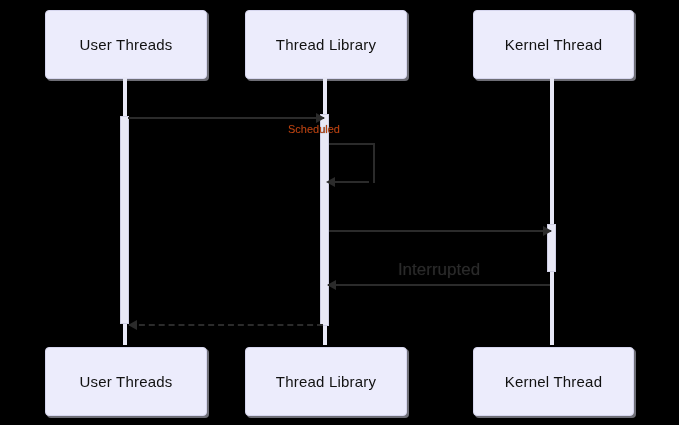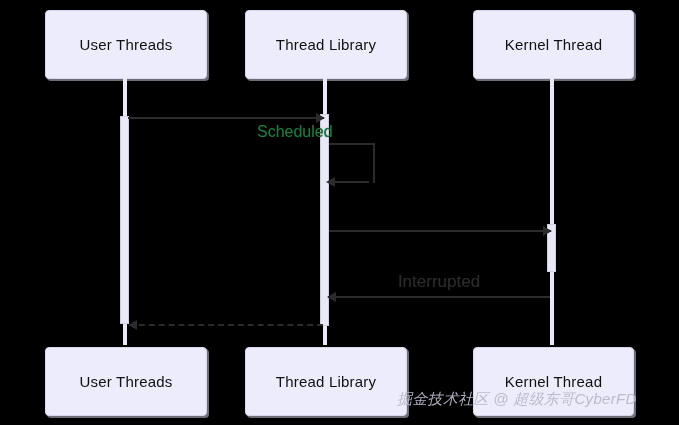--- a/index.html
+++ b/index.html
@@ -72,22 +72,23 @@
   .selfmsg .side{width:2px;top:0;}
   .selfmsg .bot{height:2px;left:0;}
   .selfmsg .head{
     position:absolute;width:0;height:0;
     border-top:5px solid transparent;
     border-bottom:5px solid transparent;
     border-right:9px solid #2b2b2b;
   }
   .selfmsg .label{
     position:absolute;
-    color:#15803d;font-size:16px;white-space:nowrap;
+    color:#c2410c;font-size:11px;white-space:nowrap;
     text-shadow:0 0 1px #1a1a1a;
+    margin-left:31px;
   }
 
   
   .watermark{
     position:absolute;
     color:#b9b9cc;
     font-size:15px;
     font-style:italic;
     white-space:nowrap;
     opacity:.95;
@@ -137,21 +138,21 @@
   </div>
 
   
   <div class="msg right" style="left:329px;top:230px;width:222px;">
     <div class="line"></div>
     <div class="head"></div>
     <div class="label">&nbsp;</div>
   </div>
 
   
-  <div class="msg left" style="left:328px;top:296px;width:222px;text-align:right;">
+  <div class="msg left" style="left:328px;top:284px;width:222px;text-align:right;">
     <div class="line"></div>
     <div class="head"></div>
     <div class="label big">Interrupted</div>
   </div>
 
    User Threads (dashed return) ======== --&gt;
   <div class="msg left dashed" style="left:129px;top:324px;width:194px;">
     <div class="line"></div>
     <div class="head"></div>
     <div class="label">&nbsp;</div>
@@ -162,15 +163,14 @@
     <span>User Threads</span>
   </div>
   <div class="pbox" style="left:245px;top:347px;width:160px;height:67px;">
     <span>Thread Library</span>
   </div>
   <div class="pbox" style="left:473px;top:347px;width:159px;height:67px;">
     <span>Kernel Thread</span>
   </div>
 
   
-  <div class="watermark" style="left:397px;top:390px;">掘金技术社区 @ 超级东哥CyberFD</div>
 
 </div>
 
 </body></html>

